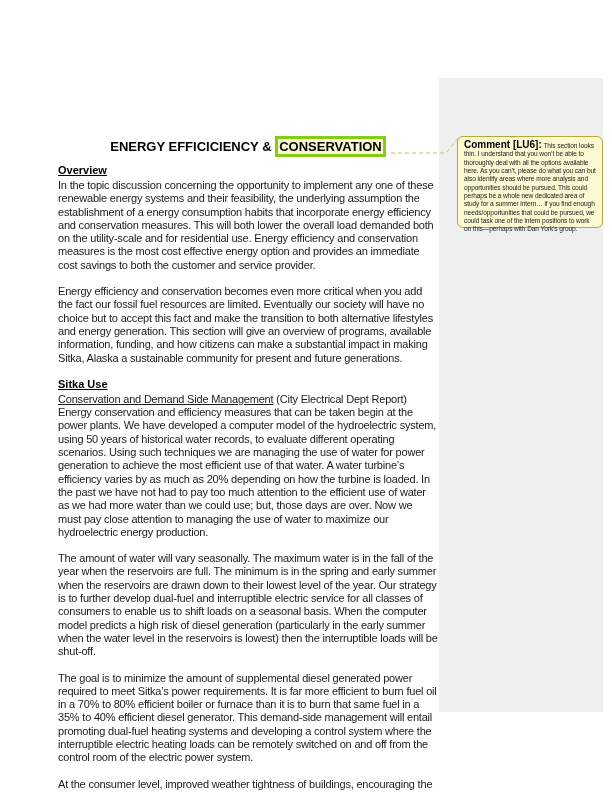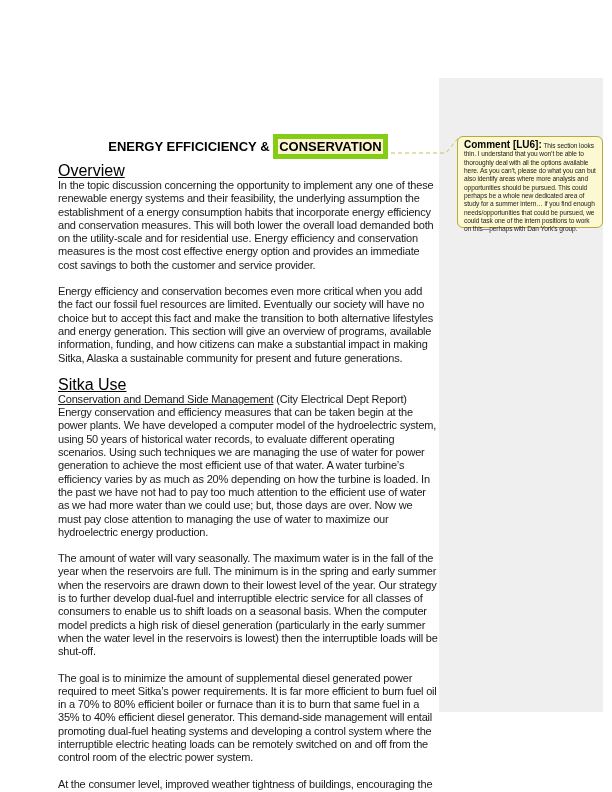--- a/index.html
+++ b/index.html
@@ -14,24 +14,24 @@
   }
   .content {
     position:absolute; left:58px; top:0; width:380px;
   }
   .doc-title {
     margin:139px 0 0 0; text-align:center;
     font-weight:bold; font-size:13px; line-height:16px; color:#000;
     white-space:nowrap;
   }
   .anchor-highlight {
-    background:#fbf6cd; border:5px solid #84cc16; padding:0 1px;
+    background:#fbf6cd; border:3px solid #84cc16; padding:0 1px;
   }
   .section-heading {
-    font-size:16px; font-weight:normal; text-decoration:underline;
+    font-size:11px; font-weight:bold; text-decoration:underline;
     color:#000; margin:9px 0 2px 0; line-height:13px;
   }
   .section-heading.second { margin-top:13px; }
   .subheading {
     font-size:11px; line-height:13.3px; letter-spacing:-0.2px; margin:0;
   }
   .subheading .u { text-decoration:underline; }
   p.body-para {
     font-size:11px; line-height:13.3px; letter-spacing:-0.2px;
     margin:13px 0 0 0; text-align:left;

